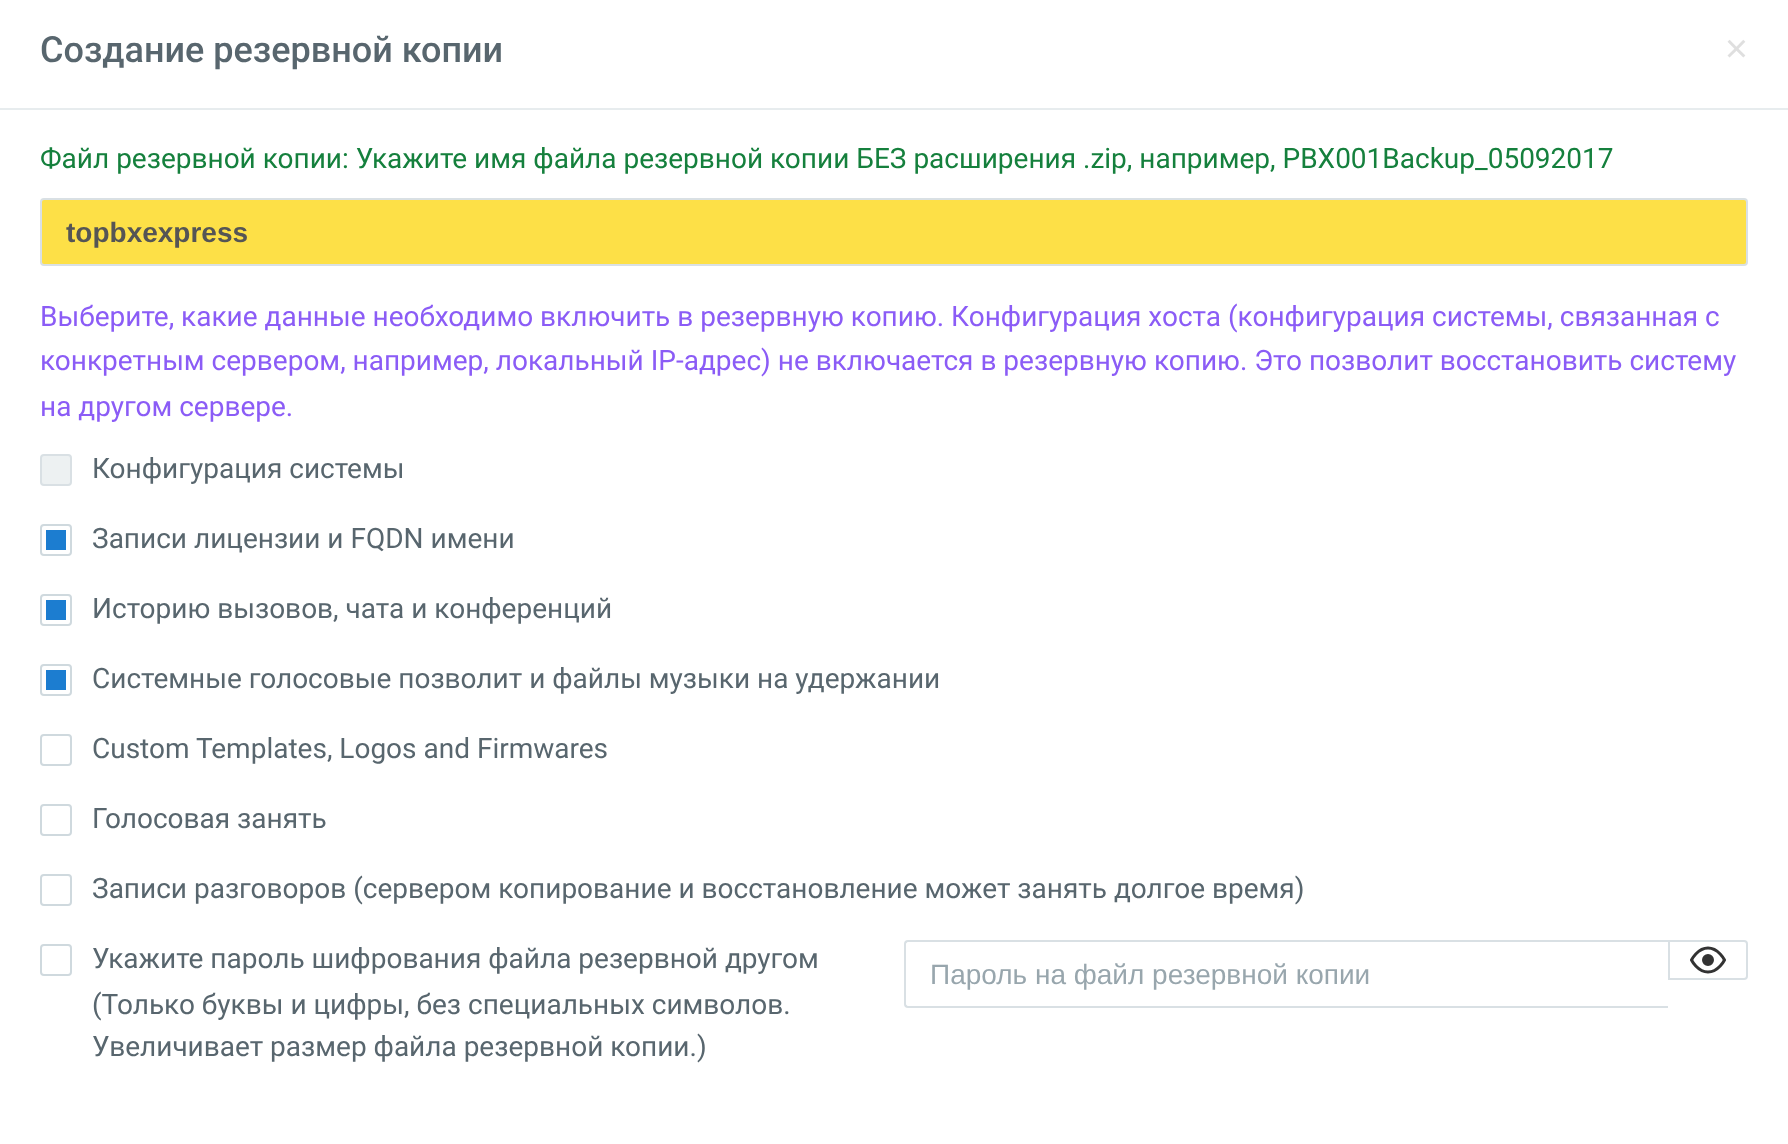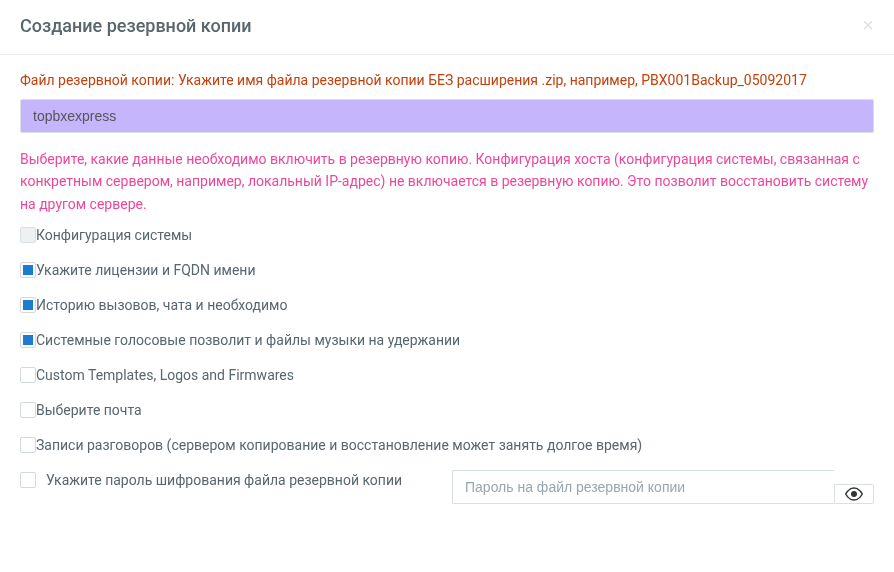--- a/index.html
+++ b/index.html
@@ -35,45 +35,47 @@
       color: #c0c0c0;
       cursor: pointer;
       line-height: 1;
       padding: 0;
       opacity: 0.5;
     }
     .modal-body {
       padding: 15px 20px;
     }
     .label-line {
-      color: #c2410c;
+      color: #15803d;
       margin-bottom: 8px;
       line-height: 1.5;
     }
     .text-input {
       width: 100%;
       padding: 8px 12px;
       border: 1px solid #d9e0e4;
       border-radius: 2px;
       font-size: 14px;
       color: #555;
-      background: #c4b5fd;
+      background: #fde047;
+      font-weight: bold;
     }
     .text-input::placeholder {
       color: #98a6ad;
     }
     .description {
       margin-top: 15px;
       margin-bottom: 10px;
       line-height: 1.6;
-      color: #ec4899;
+      color: #8b5cf6;
     }
     .checkbox-row {
       display: flex;
       align-items: flex-start;
+      gap: 10px;
       margin-top: 14px;
       margin-bottom: 14px;
     }
     .checkbox-row.first { margin-top: 6px; }
     .chk {
       width: 16px;
       height: 16px;
       border: 1px solid #cfd9de;
       border-radius: 2px;
       flex-shrink: 0;
@@ -118,21 +120,21 @@
       gap: 10px;
       flex: 1;
       max-width: 470px;
     }
     .password-texts {
       flex: 1;
     }
     .password-input-wrap {
       flex: 1;
       display: flex;
-      align-items: flex-end;
+      align-items: flex-start;
     }
     .password-input {
       flex: 1;
       padding: 8px 12px;
       border: 1px solid #d9e0e4;
       border-right: none;
       border-radius: 2px 0 0 2px;
       font-size: 14px;
       color: #555;
       background: #fff;
@@ -171,53 +173,54 @@
 
     <div class="description">Выберите, какие данные необходимо включить в резервную копию. Конфигурация хоста (конфигурация системы, связанная с конкретным сервером, например, локальный IP-адрес) не включается в резервную копию. Это позволит восстановить систему на другом сервере.</div>
 
     <div class="checkbox-row first">
       <div class="chk disabled"></div>
       <div class="chk-label">Конфигурация системы</div>
     </div>
 
     <div class="checkbox-row">
       <div class="chk checked"></div>
-      <div class="chk-label">Укажите лицензии и FQDN имени</div>
+      <div class="chk-label">Записи лицензии и FQDN имени</div>
     </div>
 
     <div class="checkbox-row">
       <div class="chk checked"></div>
-      <div class="chk-label">Историю вызовов, чата и необходимо</div>
+      <div class="chk-label">Историю вызовов, чата и конференций</div>
     </div>
 
     <div class="checkbox-row">
       <div class="chk checked"></div>
       <div class="chk-label">Системные голосовые позволит и файлы музыки на удержании</div>
     </div>
 
     <div class="checkbox-row">
       <div class="chk"></div>
       <div class="chk-label">Custom Templates, Logos and Firmwares</div>
     </div>
 
     <div class="checkbox-row">
       <div class="chk"></div>
-      <div class="chk-label">Выберите почта</div>
+      <div class="chk-label">Голосовая занять</div>
     </div>
 
     <div class="checkbox-row">
       <div class="chk"></div>
       <div class="chk-label">Записи разговоров (сервером копирование и восстановление может занять долгое время)</div>
     </div>
 
     <div class="password-row">
       <div class="password-left">
         <div class="chk"></div>
         <div class="password-texts">
-          <div class="chk-label">Укажите пароль шифрования файла резервной копии</div>
+          <div class="chk-label">Укажите пароль шифрования файла резервной другом</div>
+          <div class="chk-sublabel">(Только буквы и цифры, без специальных символов. Увеличивает размер файла резервной копии.)</div>
         </div>
       </div>
       <div class="password-input-wrap">
         <input type="password" class="password-input" placeholder="Пароль на файл резервной копии" style="">
         <button class="eye-btn">
           <svg width="18" height="18" viewBox="0 0 24 24" fill="none" stroke="#333" stroke-width="2" stroke-linecap="round" stroke-linejoin="round">
             <path d="M1 12s4-8 11-8 11 8 11 8-4 8-11 8-11-8-11-8z"></path>
             <circle cx="12" cy="12" r="3" fill="#333"></circle>
           </svg>
         </button>

